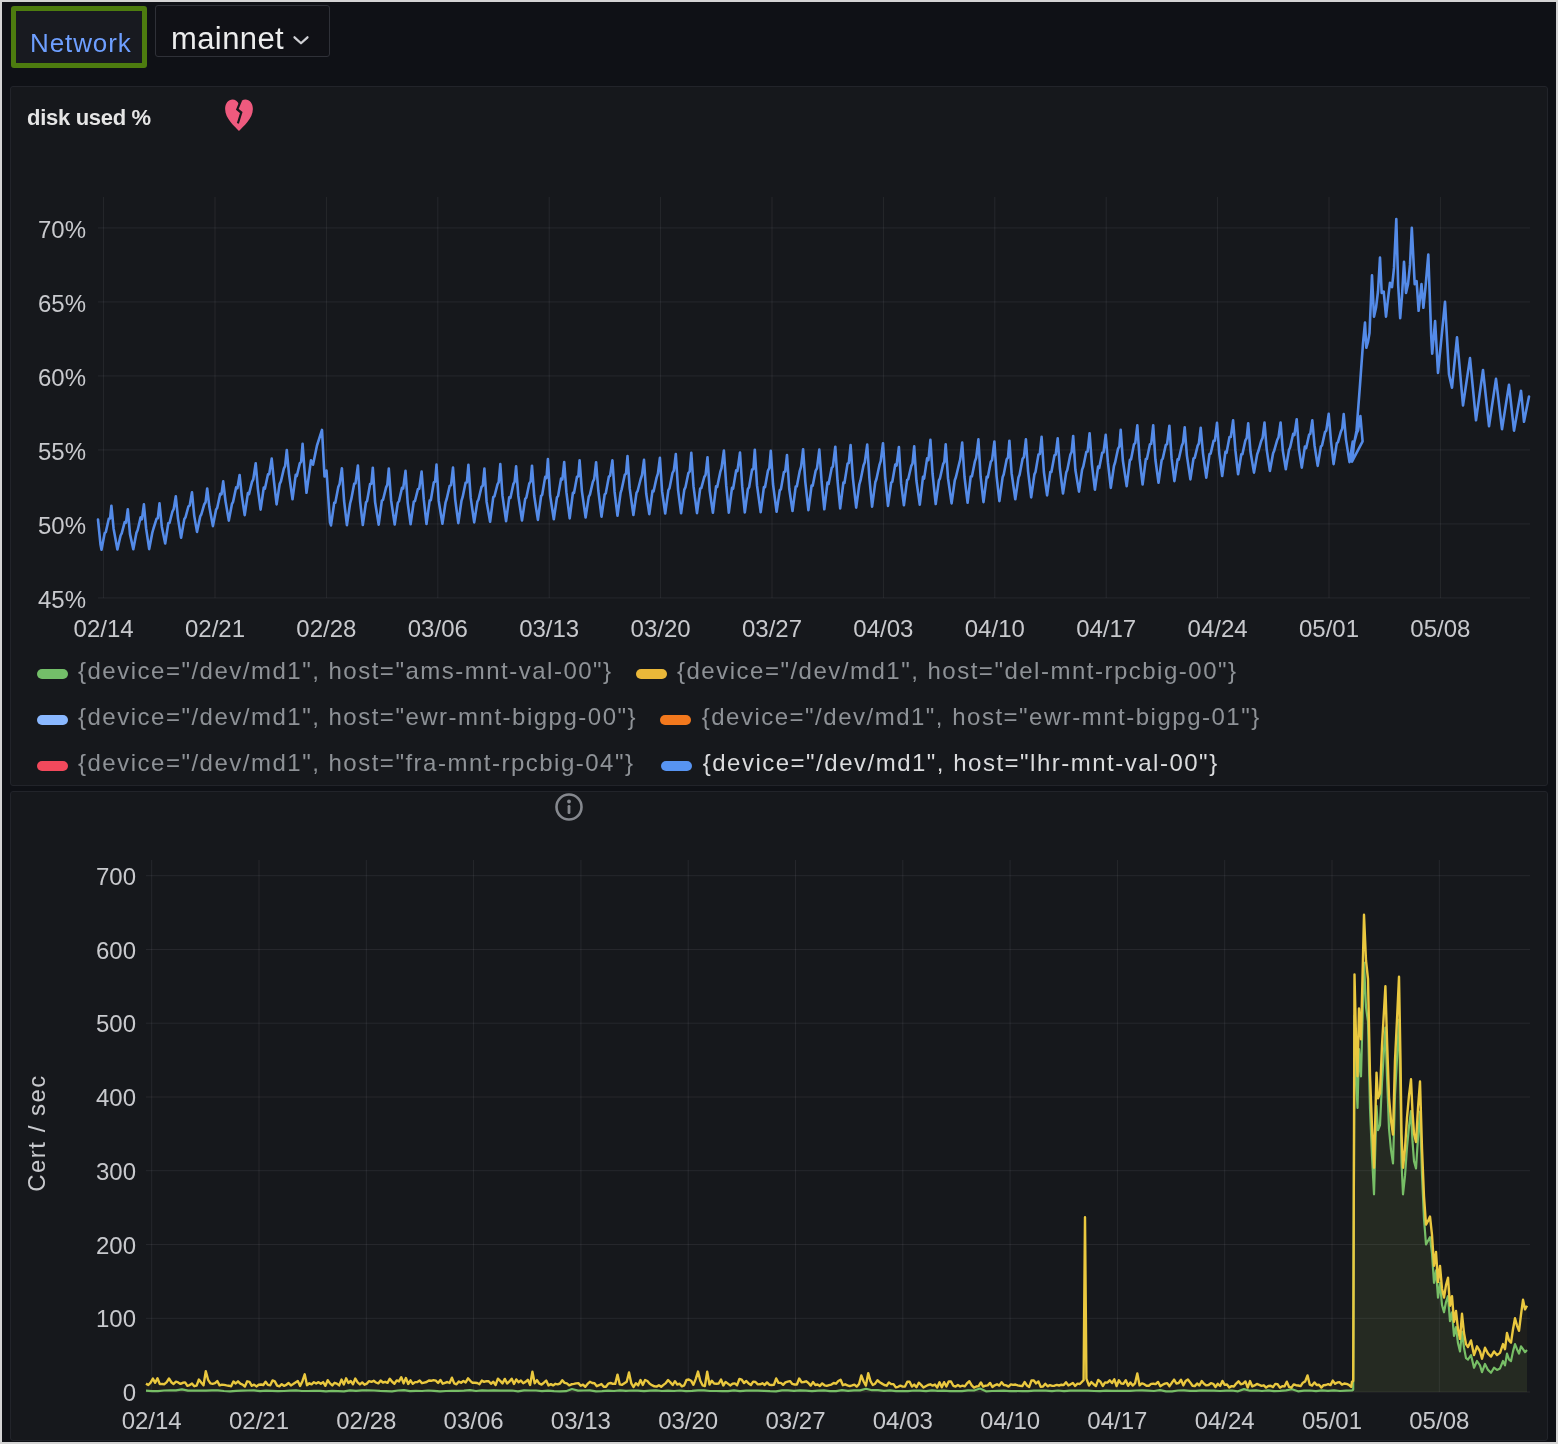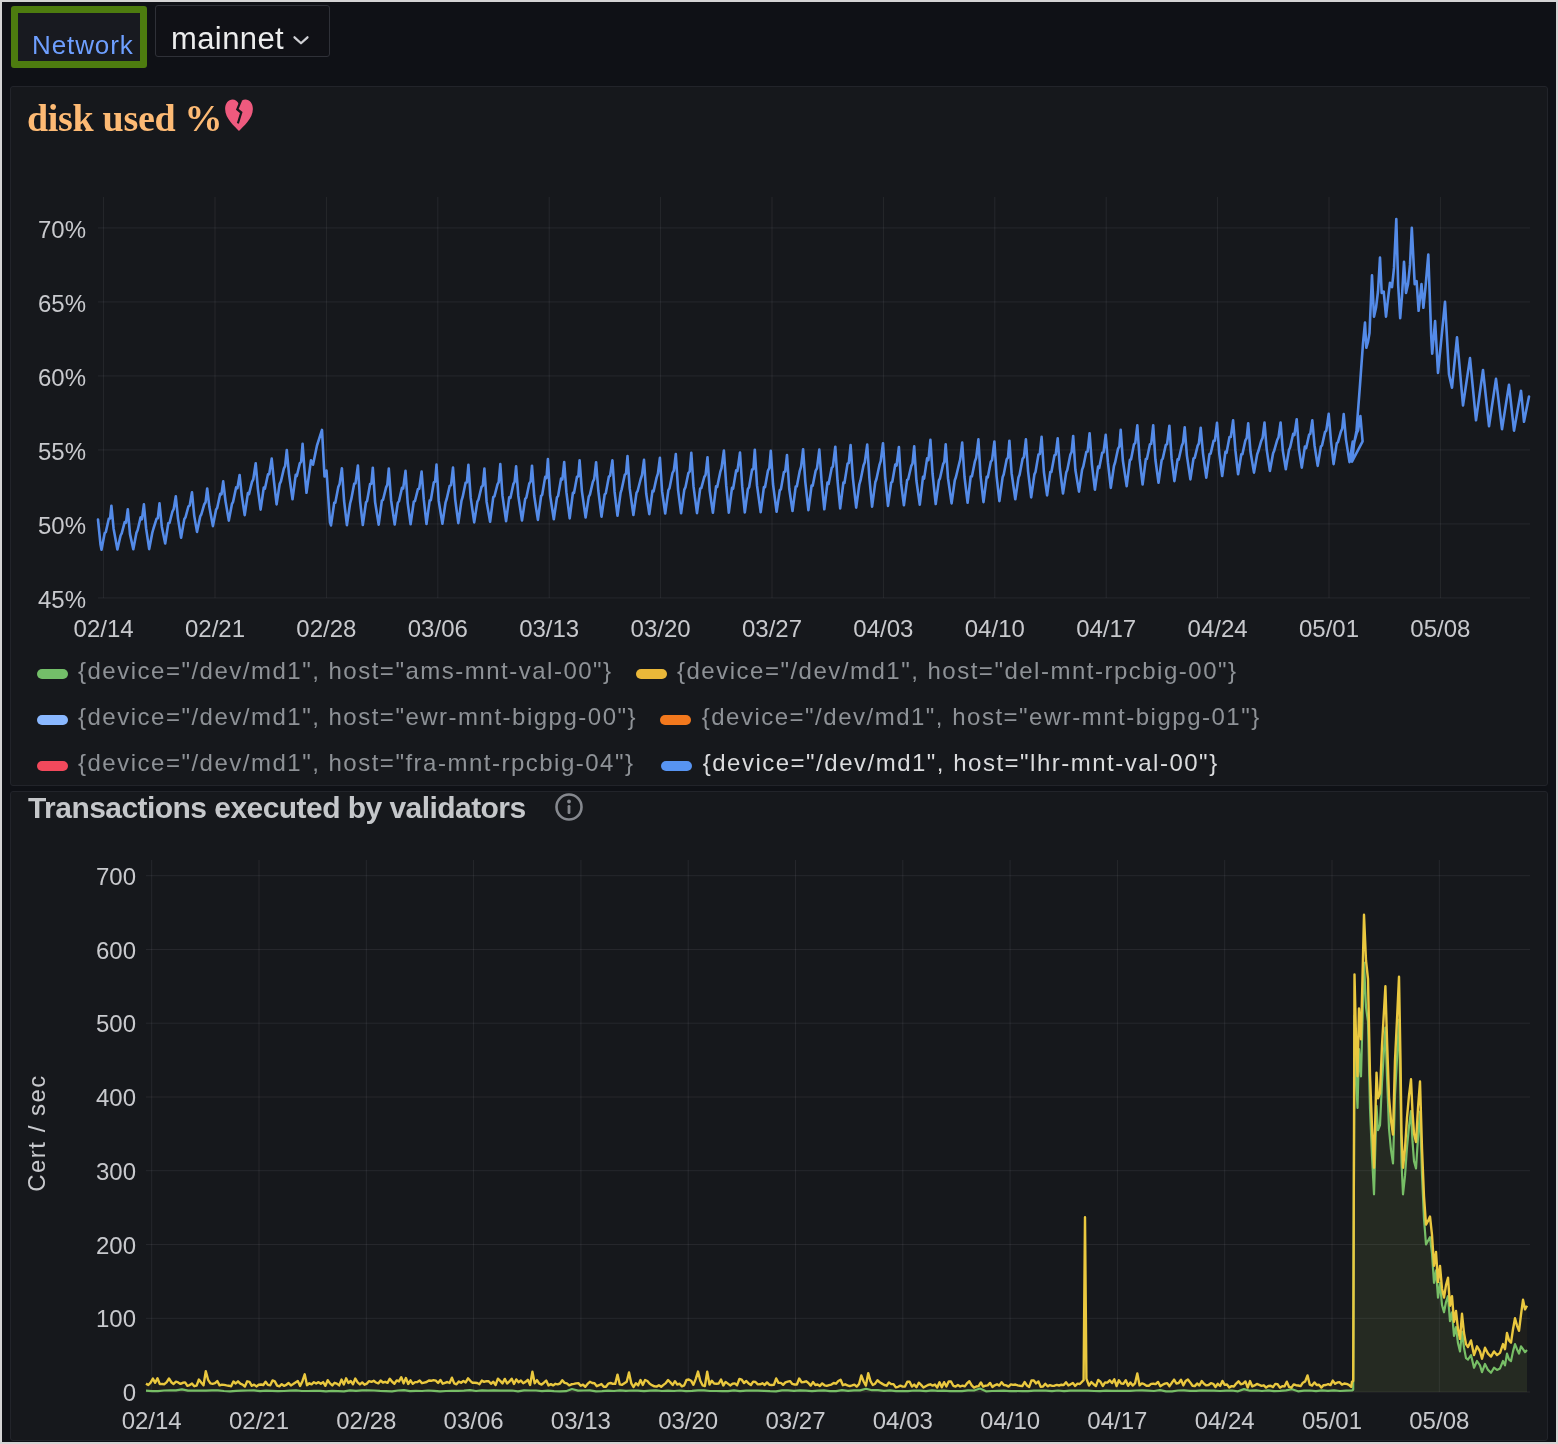--- a/index.html
+++ b/index.html
@@ -1,32 +1,32 @@
 <!DOCTYPE html>
 <html><head><meta charset="utf-8"><style>
 html,body{margin:0;padding:0;}
 body{width:1558px;height:1444px;background:#0f1116;border:2px solid #d4d4d4;box-sizing:border-box;position:relative;font-family:"Liberation Sans",sans-serif;overflow:hidden;}
 .panel{position:absolute;left:11px;width:1538px;}
 .pbg{position:absolute;left:8px;width:1538px;background:#16181c;border:1px solid #22242a;border-radius:3px;box-sizing:border-box;}
 </style></head>
 <body>
-<div style="position:absolute;left:9px;top:4px;width:136px;height:62px;background:#181a20;border:7px solid #4d7c0f;border-radius:3px;box-sizing:border-box;text-align:center;">
+<div style="position:absolute;left:9px;top:4px;width:136px;height:62px;background:#181a20;border:5px solid #4d7c0f;border-radius:3px;box-sizing:border-box;text-align:center;">
   <div style="position:absolute;left:14px;top:17px;font-size:26px;letter-spacing:0.9px;font-weight:500;color:#6e9fff;">Network</div>
 </div>
 <div style="position:absolute;left:153px;top:3px;width:175px;height:52px;background:#101116;border:1px solid #2f3138;border-radius:3px;box-sizing:border-box;">
   <div style="position:absolute;left:15px;top:15px;font-size:31px;letter-spacing:0.4px;font-weight:500;color:#eceded;">mainnet</div>
   <svg width="26" height="26" viewBox="0 0 24 24" style="position:absolute;right:15px;top:21px">
       <path d="M6 9.5 L12 15 L18 9.5" fill="none" stroke="#cfd0d4" stroke-width="2.1" stroke-linecap="round" stroke-linejoin="round"></path>
     </svg>
 </div>
 
 <div class="pbg" style="top:84px;height:700px;"></div>
 <div class="pbg" style="top:789px;height:650px;"></div>
 <div class="panel" style="top:87px;height:700px;">
-  <div style="position:absolute;left:14px;top:11px;font-size:38px;letter-spacing:-0.3px;line-height:36px;font-weight:600;color:#fdba74;font-family:Liberation Serif, serif;">disk used %</div>
+  <div style="position:absolute;left:14px;top:11px;font-size:22px;letter-spacing:-0.3px;line-height:36px;font-weight:600;color:#e5e5e5;">disk used %</div>
   <svg style="position:absolute;left:209px;top:5px" width="34" height="42" viewBox="0 0 24 24" preserveAspectRatio="none">
 <path d="M12 21.2 C 9.2 18.6 2.2 14.2 2.2 8.6 C 2.2 5.3 4.6 3.2 7.4 3.2 C 9.3 3.2 11 4.2 12 5.8 C 13 4.2 14.7 3.2 16.6 3.2 C 19.4 3.2 21.8 5.3 21.8 8.6 C 21.8 14.2 14.8 18.6 12 21.2 Z" fill="#ee5a7e"></path>
 <path d="M13.4 3.6 L10.8 8.8 L13.6 10.6 L11.2 16.8" fill="none" stroke="#16181c" stroke-width="1.5"></path>
 </svg>
   <svg style="position:absolute;left:0;top:0" width="1538" height="700" viewBox="13 89 1538 700">
 <line x1="98" y1="597.9" x2="1530" y2="597.9" stroke="rgba(204,210,224,0.085)" stroke-width="1"></line>
 <line x1="98" y1="523.9" x2="1530" y2="523.9" stroke="rgba(204,210,224,0.085)" stroke-width="1"></line>
 <line x1="98" y1="449.9" x2="1530" y2="449.9" stroke="rgba(204,210,224,0.085)" stroke-width="1"></line>
 <line x1="98" y1="375.9" x2="1530" y2="375.9" stroke="rgba(204,210,224,0.085)" stroke-width="1"></line>
 <line x1="98" y1="301.9" x2="1530" y2="301.9" stroke="rgba(204,210,224,0.085)" stroke-width="1"></line>
@@ -73,21 +73,20 @@
 <div style="position:absolute;left:65px;top:609.5px;font-size:24px;letter-spacing:1.5px;line-height:36px;color:#8e9297;white-space:nowrap">{device="/dev/md1", host="ewr-mnt-bigpg-00"}</div>
 <div style="position:absolute;left:646.6px;top:626px;width:31px;height:10px;border-radius:5px;background:#F2781D"></div>
 <div style="position:absolute;left:688.7px;top:609.5px;font-size:24px;letter-spacing:1.5px;line-height:36px;color:#8e9297;white-space:nowrap">{device="/dev/md1", host="ewr-mnt-bigpg-01"}</div>
 <div style="position:absolute;left:24px;top:672px;width:31px;height:10px;border-radius:5px;background:#F2495C"></div>
 <div style="position:absolute;left:65px;top:655.5px;font-size:24px;letter-spacing:1.5px;line-height:36px;color:#8e9297;white-space:nowrap">{device="/dev/md1", host="fra-mnt-rpcbig-04"}</div>
 <div style="position:absolute;left:648px;top:672px;width:31px;height:10px;border-radius:5px;background:#5794F2"></div>
 <div style="position:absolute;left:689.7px;top:655.5px;font-size:24px;letter-spacing:1.5px;line-height:36px;color:#dbdcde;white-space:nowrap">{device="/dev/md1", host="lhr-mnt-val-00"}</div>
 </div>
 
 <div class="panel" style="top:793px;height:650px;">
-  <div style="position:absolute;left:15px;top:-5px;font-size:30px;letter-spacing:-0.55px;line-height:36px;font-weight:600;color:#c5c7ca;">Transactions executed by validators</div>
   <svg style="position:absolute;left:540px;top:-4px" width="32" height="32" viewBox="0 0 32 32">
 <circle cx="16" cy="16" r="12.5" fill="none" stroke="#85888e" stroke-width="2.6"></circle>
 <circle cx="16" cy="10.5" r="1.9" fill="#85888e"></circle>
 <rect x="14.6" y="14" width="2.8" height="9" rx="1.2" fill="#85888e"></rect>
 </svg>
   <svg style="position:absolute;left:0;top:0" width="1538" height="650" viewBox="13 795 1538 650">
 <line x1="146" y1="875.7" x2="1530" y2="875.7" stroke="rgba(204,210,224,0.085)" stroke-width="1"></line>
 <line x1="146" y1="949.5" x2="1530" y2="949.5" stroke="rgba(204,210,224,0.085)" stroke-width="1"></line>
 <line x1="146" y1="1023.2" x2="1530" y2="1023.2" stroke="rgba(204,210,224,0.085)" stroke-width="1"></line>
 <line x1="146" y1="1097.0" x2="1530" y2="1097.0" stroke="rgba(204,210,224,0.085)" stroke-width="1"></line>

